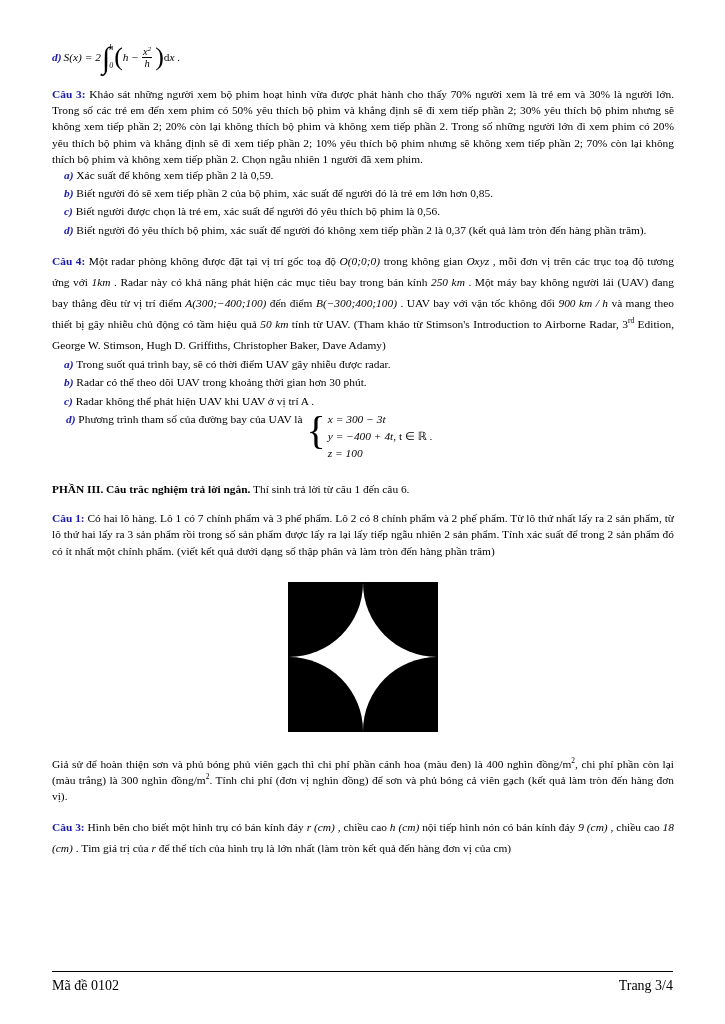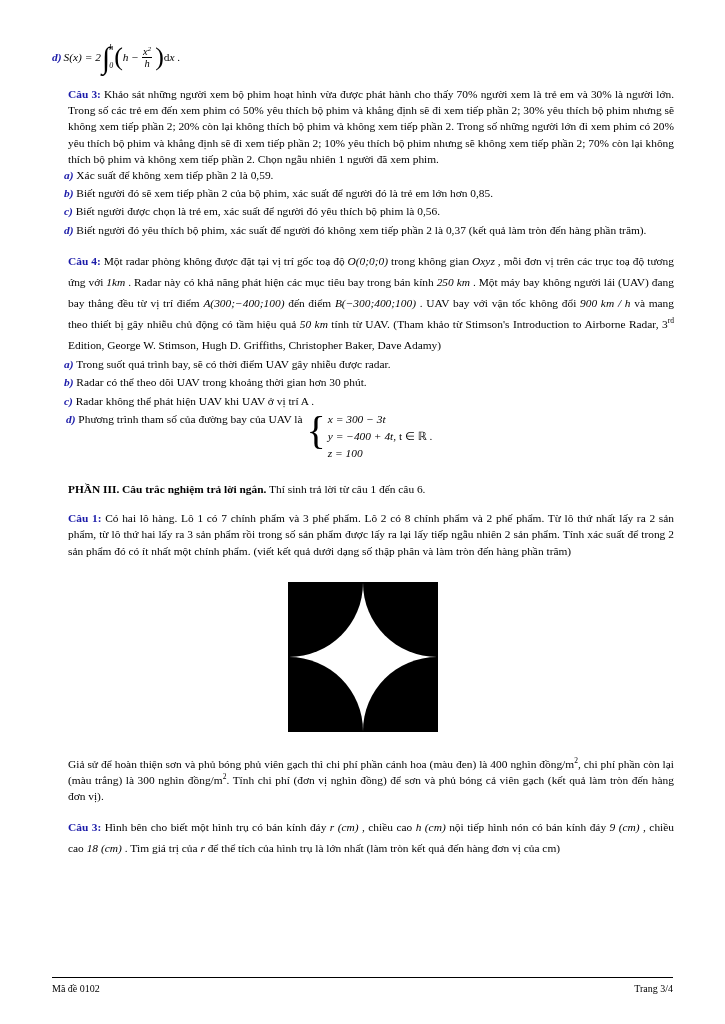--- a/index.html
+++ b/index.html
@@ -24,21 +24,21 @@
     padding: 0;
     box-sizing: border-box;
   }
   .content {
     position: absolute;
     left: 52px;
     top: 44px;
     width: 622px;
   }
   p {
-    margin: 0 0 0 16px;
+    margin: 0 0 0 0;
     text-align: justify;
   }
   .blk { margin-bottom: 7px; }
   .lbl {
     color: #1a1aa8;
     font-weight: bold;
   }
   .lbl-it {
     color: #1a1aa8;
     font-weight: bold;
@@ -159,21 +159,21 @@
 
   .footer {
     position: absolute;
     left: 52px;
     right: 52px;
     bottom: 28px;
     border-top: 1px solid #000;
     padding-top: 4px;
     display: flex;
     justify-content: space-between;
-    font-size: 10px;
+    font-size: 14px;
   }
   .footer span { font-family: "Liberation Serif", serif; }
   .part-head { font-weight: bold; }
   .gap-s { height: 6px; }
   .gap-m { height: 12px; }
 </style>
 </head>
 <body>
 
 <div class="page">

